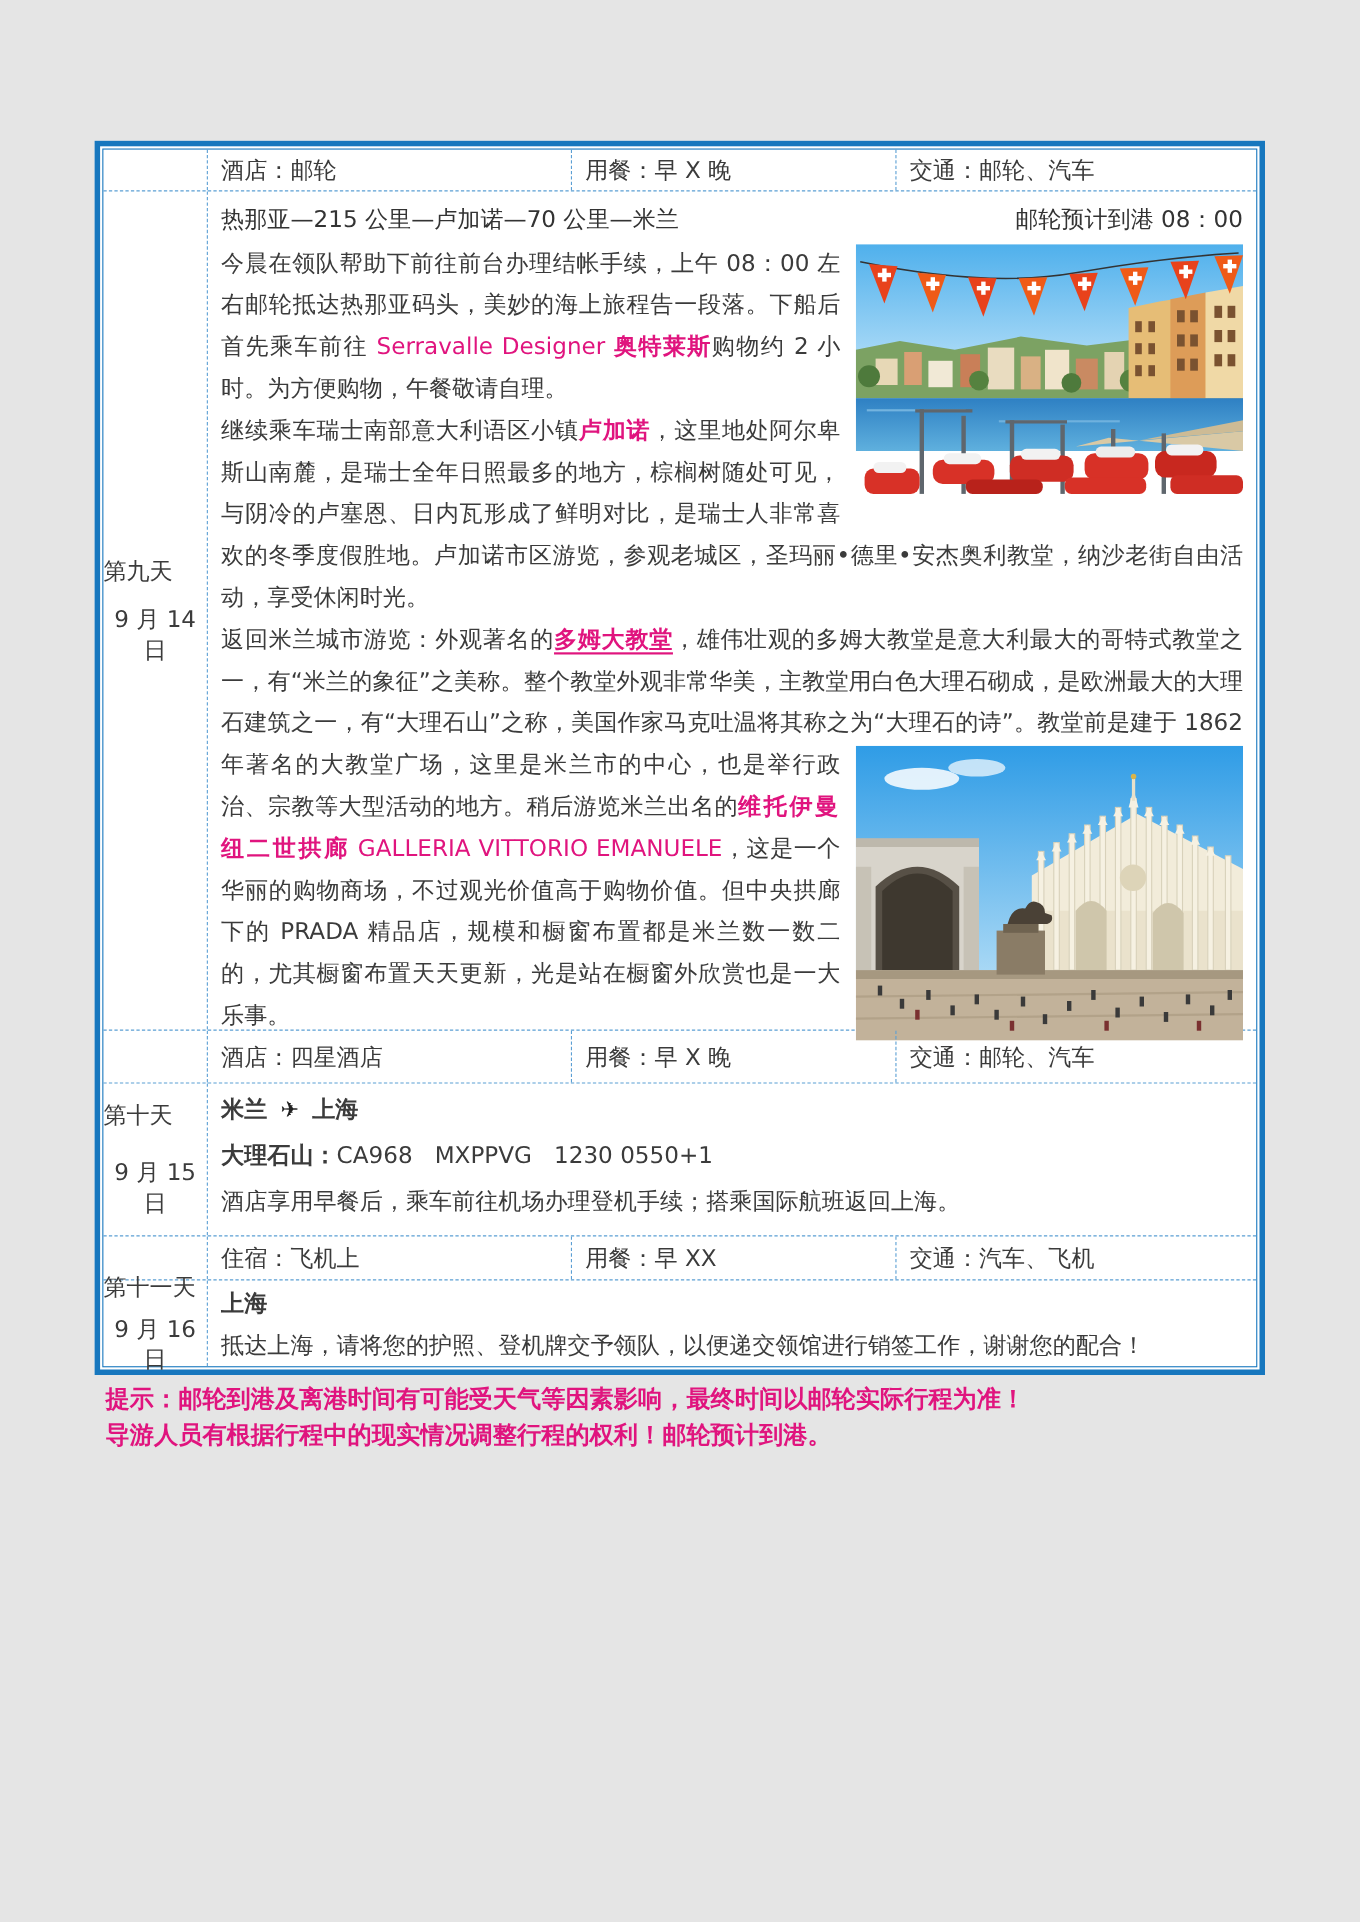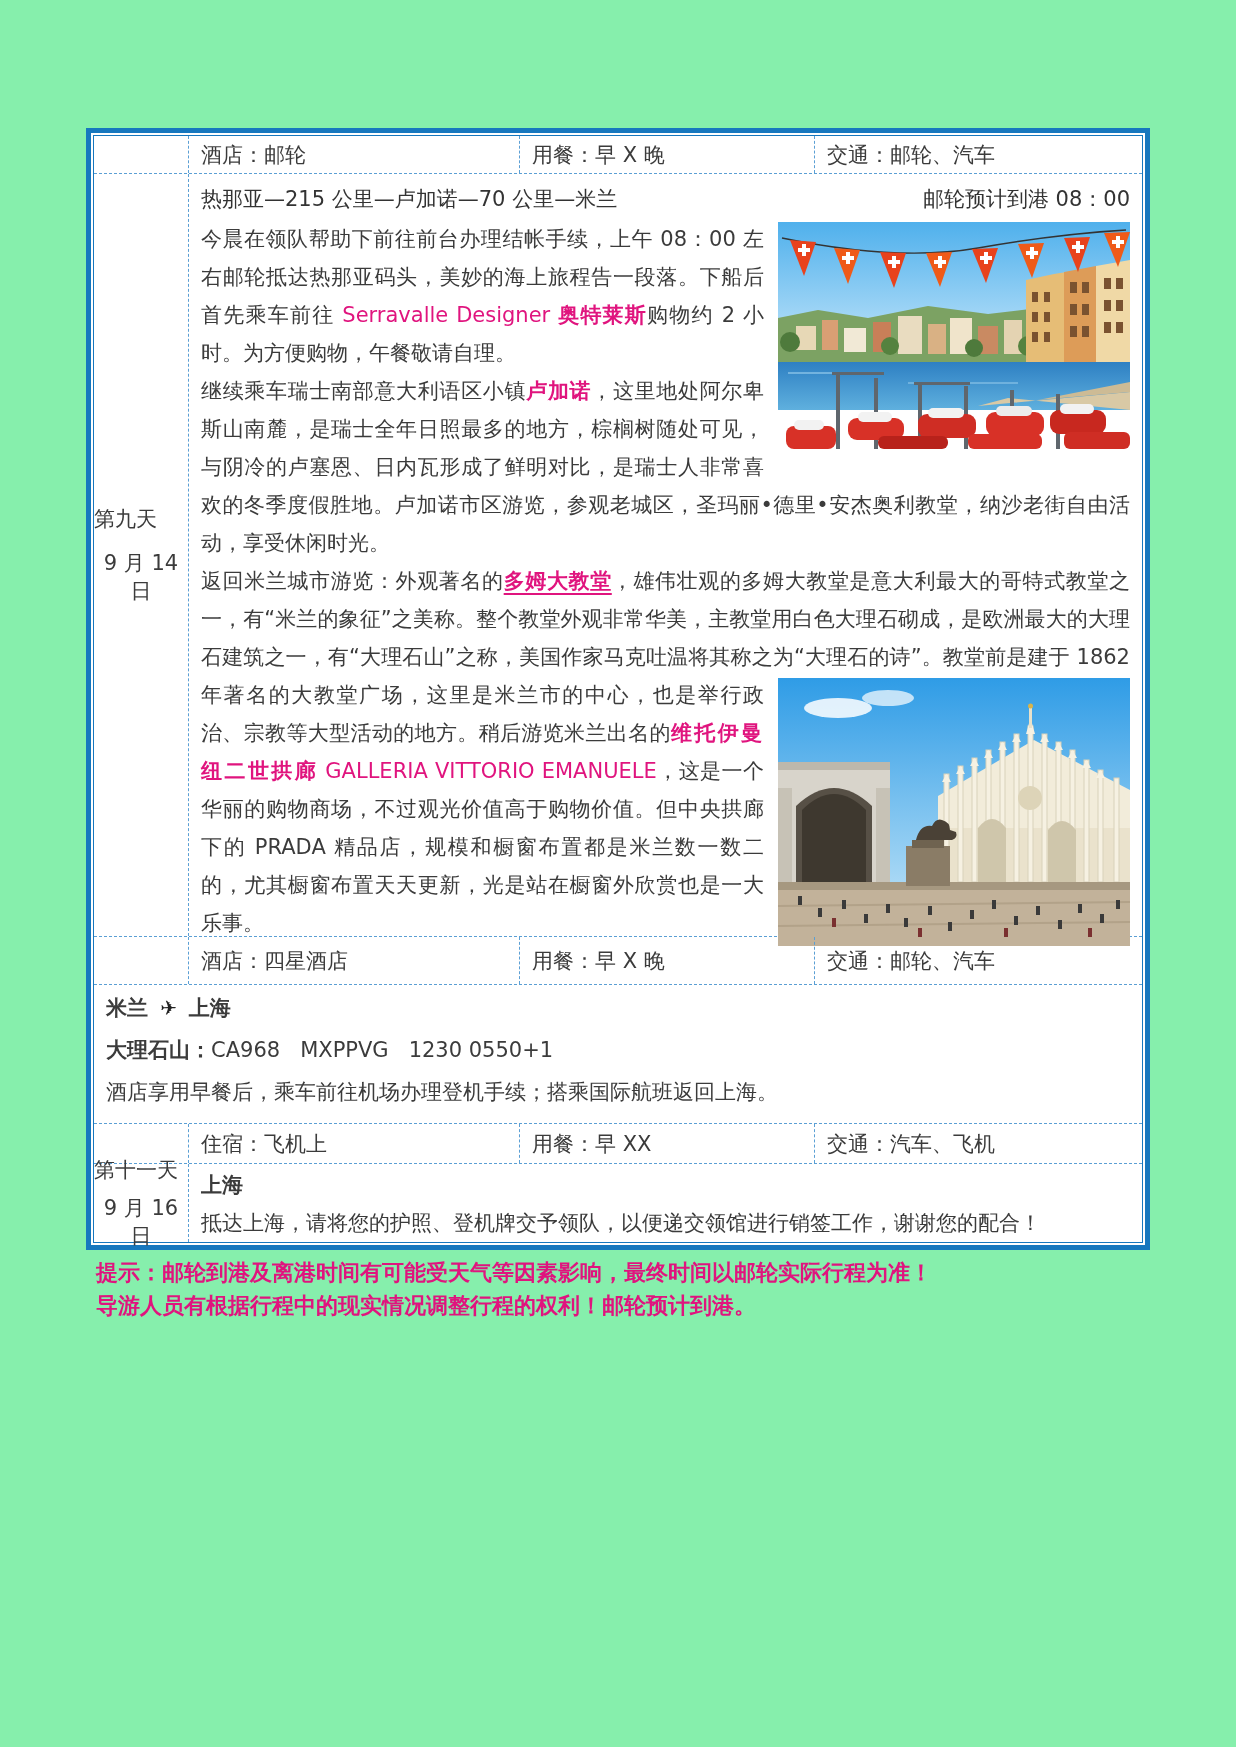--- a/index.html
+++ b/index.html
@@ -1,16 +1,16 @@
 <!DOCTYPE html>
 <html><head>
 <meta charset="utf-8">
 <style>
   html,body{margin:0;padding:0;background:#ffffff;}
-  .page{position:relative;width:1236px;height:1747px;background:#86efac;overflow:hidden;
+  .page{position:relative;width:1236px;height:1747px;background:#e5e5e5;overflow:hidden;
         font-family:"DejaVu Sans","Liberation Sans",sans-serif;color:#3b3b3b;}
   
   .tbl-outer{position:absolute;left:86px;top:128px;width:1064px;box-sizing:border-box;
              border:5px solid #1777be;background:#fff;}
   .tbl-inner{margin:2px;border:1px solid #1777be;}
   .row{display:flex;box-sizing:border-box;border-bottom:1px dashed #5b9fd4;}
   .row:last-child{border-bottom:none;}
   .cell{box-sizing:border-box;}
   .day-cell{width:95px;border-right:1px dashed #5b9fd4;display:flex;flex-direction:column;
             align-items:flex-start;justify-content:center;gap:16px;font-size:21px;color:#3b3b3b;
@@ -297,20 +297,24 @@
       </div>
 
       <div class="row" style="height:48px">
         <div class="cell day-cell"></div>
         <div class="cell meal-cell c2">酒店：四星酒店</div>
         <div class="cell meal-cell c3">用餐：早 X 晚</div>
         <div class="cell meal-cell c4">交通：邮轮、汽车</div>
       </div>
 
       <div class="row" style="height:139px">
+        <div class="cell day-cell" style="gap:24px">
+          <div>第十天</div>
+          <div>9 月 15 日</div>
+        </div>
         <div class="cell content-cell" style="padding-top:2px">
           <div class="d10-line b">
             <span>米兰</span><span class="plane">✈</span><span>上海</span>
           </div>
           <div class="d10-line">
             <span class="b">大理石山：</span><span class="flight-info">CA968   MXPPVG   1230 0550+1</span>
           </div>
           <div class="d10-line">酒店享用早餐后，乘车前往机场办理登机手续；搭乘国际航班返回上海。</div>
         </div>
       </div>

